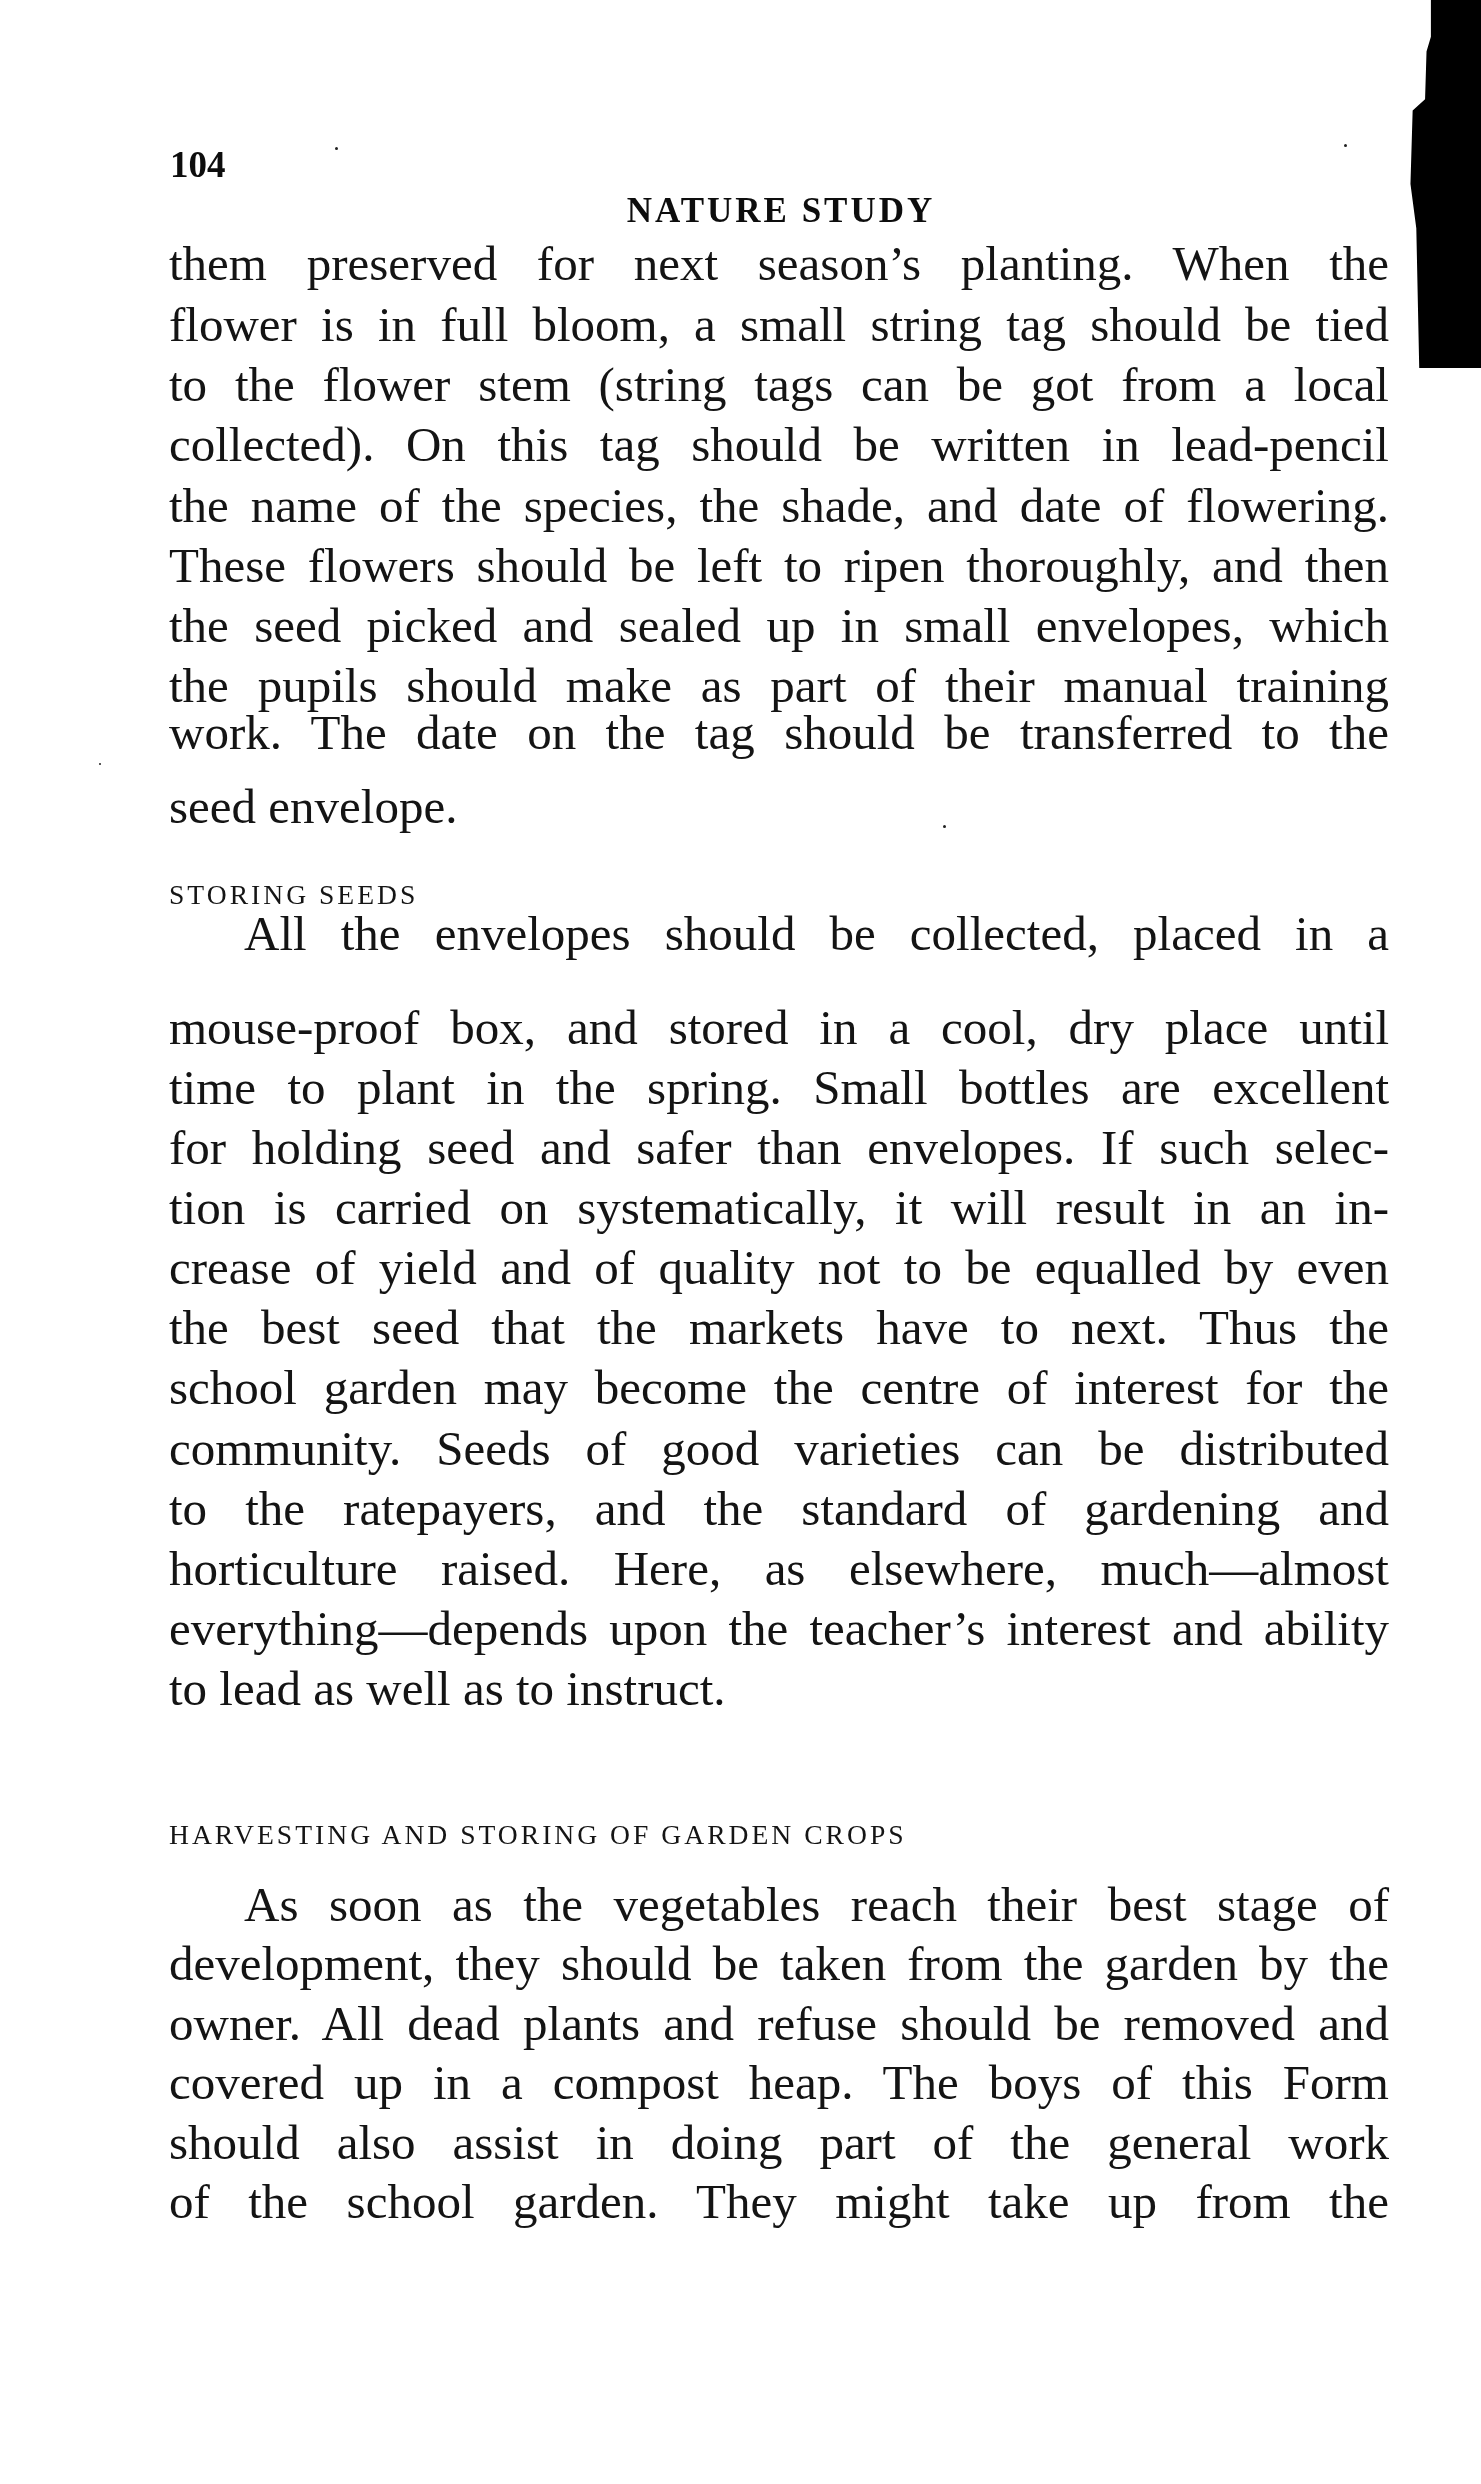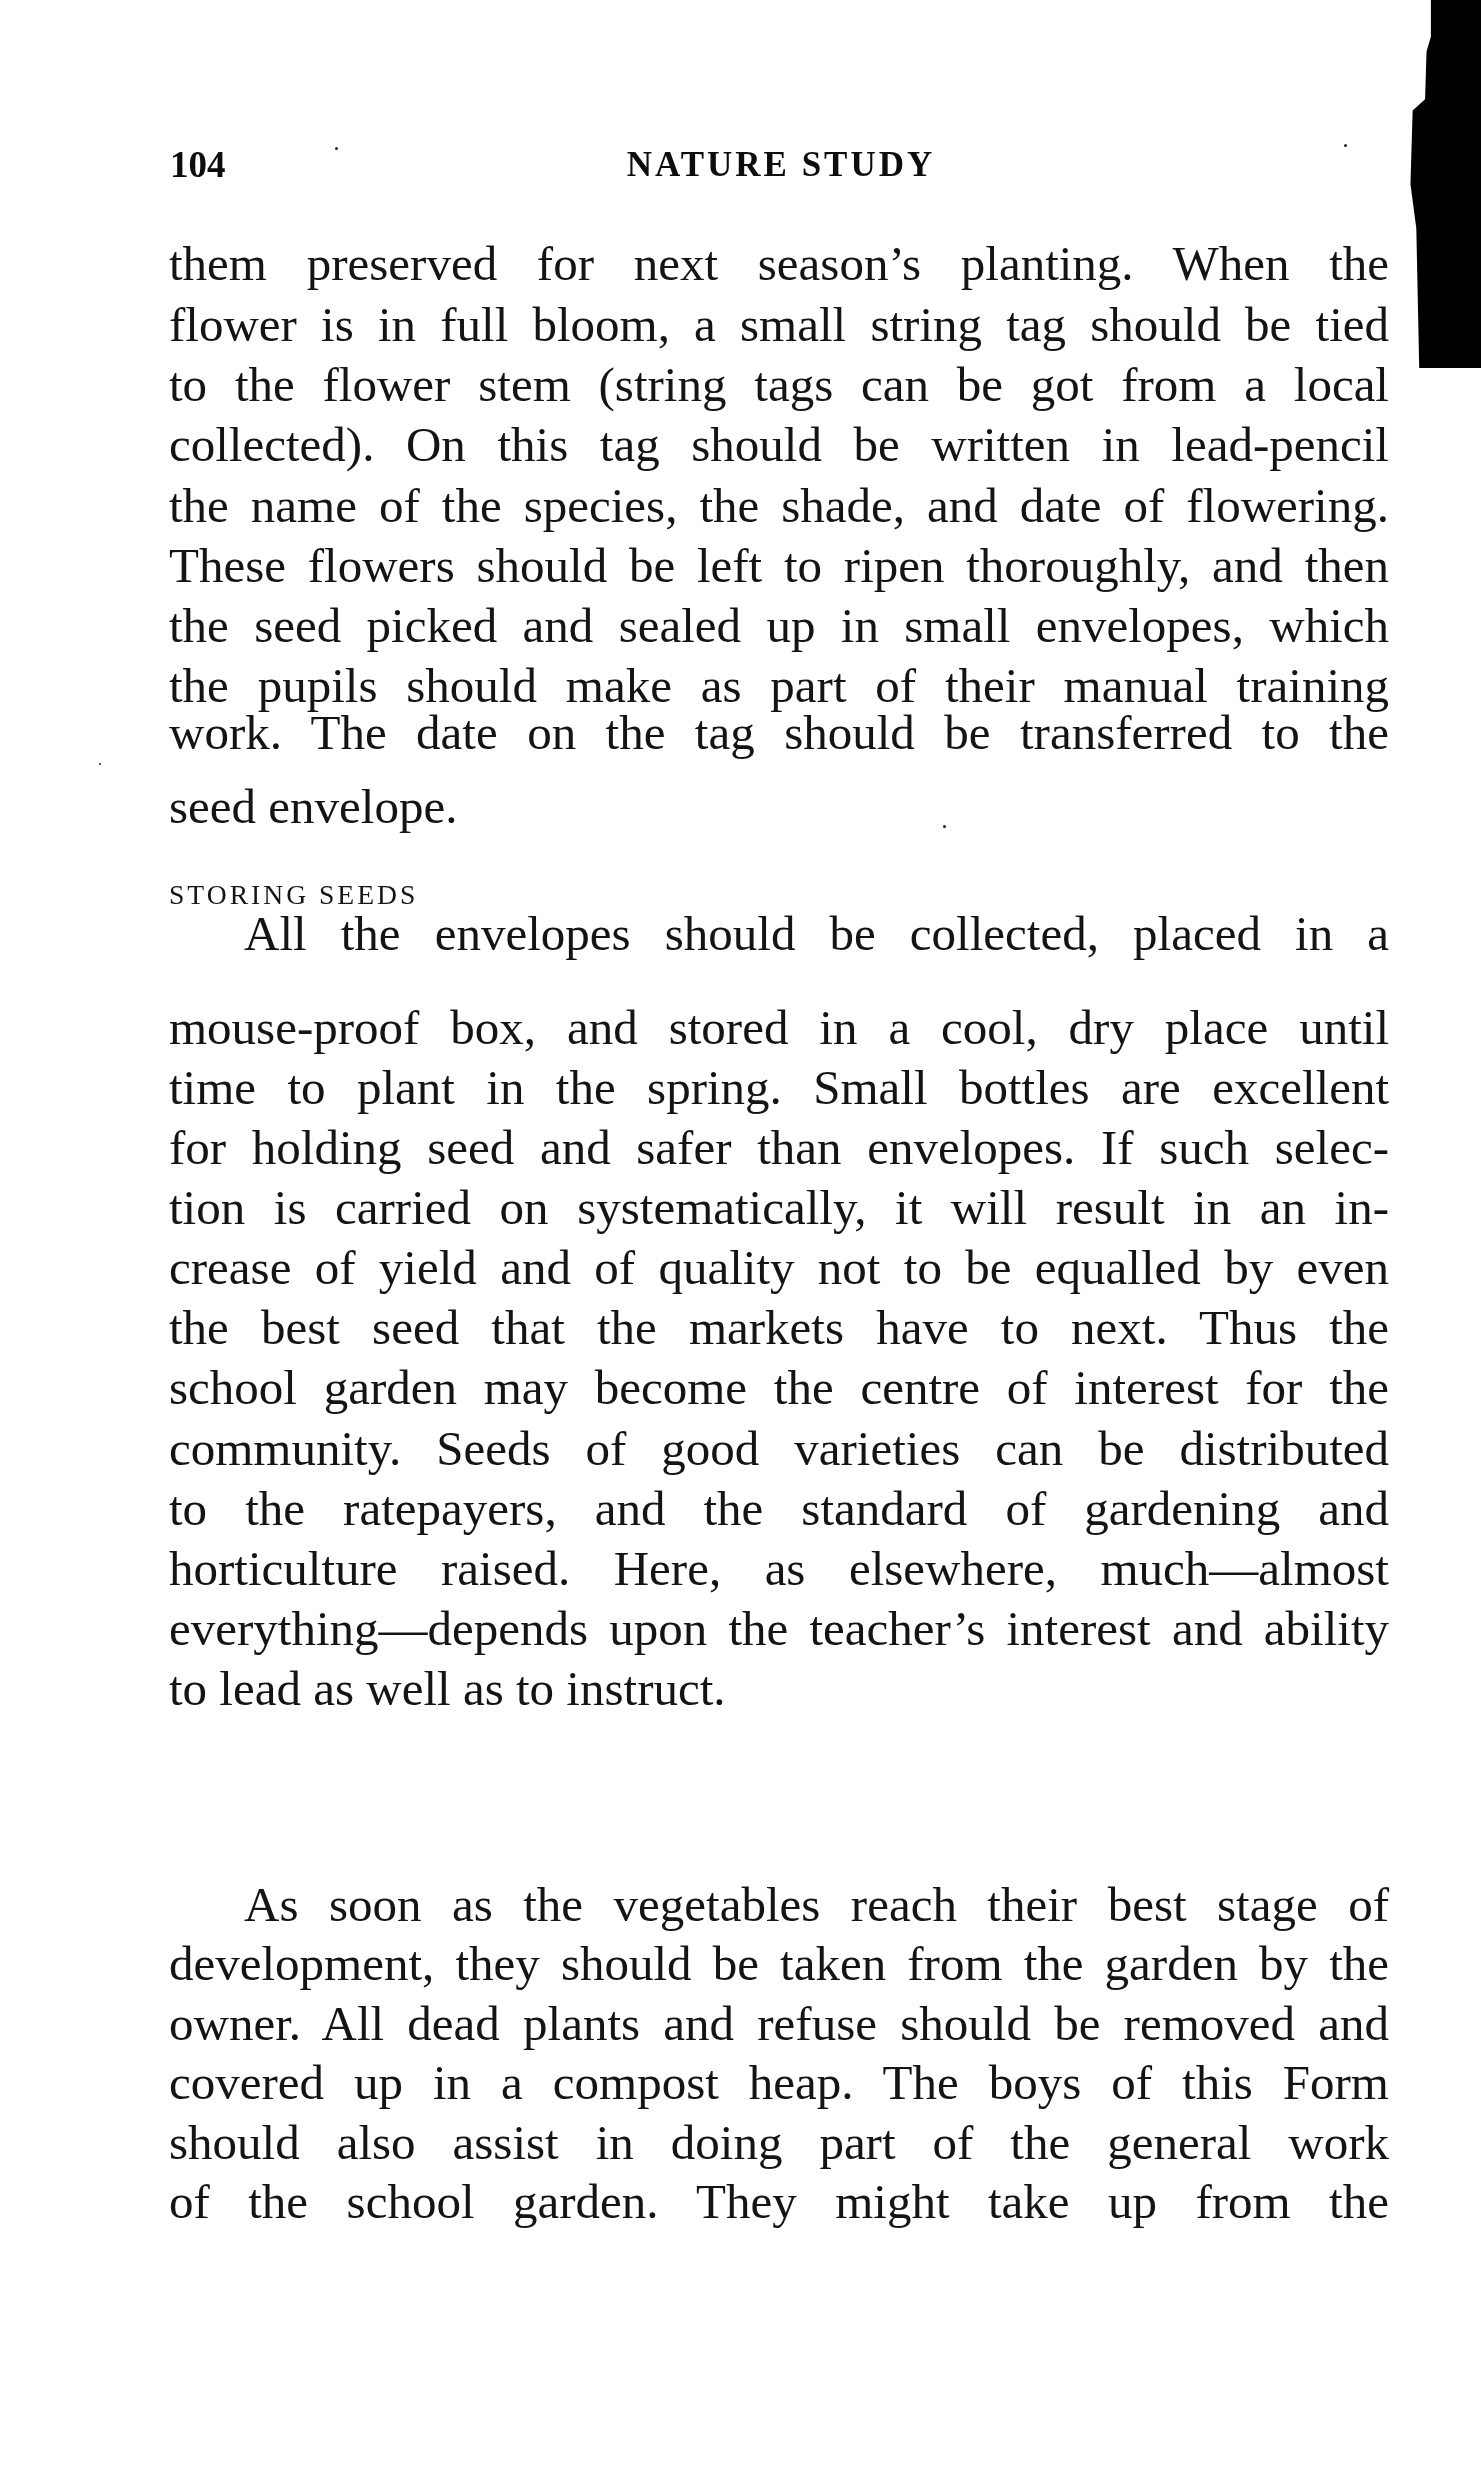--- a/index.html
+++ b/index.html
@@ -1,21 +1,21 @@
 <!DOCTYPE html>
 <html><head>
 <meta charset="utf-8">
 <style>
   html, body { margin: 0; padding: 0; background: #ffffff; }
   body { width: 1482px; height: 2484px; position: relative; overflow: hidden; color: #111111; }
   .page { position: absolute; left: 0; top: 0; width: 1482px; height: 2449px; background: #ffffff; }
   .run-head { position: absolute; top: 143px; height: 43px; line-height: 43px;
     font-family: "Liberation Serif", "DejaVu Serif", serif; font-weight: bold; font-size: 37px; color: #0d0d0d; white-space: nowrap; }
   .page-num { left: 170px; }
-  .run-title { left: 606px; width: 350px; text-align: center; letter-spacing: 3px; font-size: 35px; }
+  .run-title { left: 606px; width: 350px; text-align: center; letter-spacing: 3px; font-size: 35px; margin-top: 46px; }
   .line { position: absolute; left: 169px; width: 1220px; height: 60px; line-height: 60px;
     font-family: "Liberation Serif", "DejaVu Serif", serif; font-size: 49px; color: #141414;
     white-space: nowrap; text-align: justify; text-align-last: justify; }
   .line.indent { left: 244px; width: 1145px; }
   .line.last { text-align: center; text-align-last: left; }
   .heading { position: absolute; left: 169px; width: 1220px; height: 39px; line-height: 39px; text-align: left;
     font-family: "Liberation Serif", "DejaVu Serif", serif; font-size: 27.6px; letter-spacing: 3px; color: #151515; white-space: nowrap; }
   .scan-bar { position: absolute; left: 1409px; top: 0; width: 73px; height: 368px; background: #000000;
     clip-path: polygon(30% 0%, 100% 0%, 100% 100%, 14% 100%, 10% 62%, 2% 50%, 5% 30%, 22% 27%, 24% 14%, 30% 10%); }
   .speck { position: absolute; width: 3px; height: 3px; background: #222; border-radius: 50%; }
@@ -58,20 +58,21 @@
     <div class="line" style="top:1238px">crease of yield and of quality not to be equalled by even</div>
     <div class="line" style="top:1298px">the best seed that the markets have to next.  Thus the</div>
     <div class="line" style="top:1358px">school garden may become the centre of interest for the</div>
     <div class="line" style="top:1419px">community.  Seeds of good varieties can be distributed</div>
     <div class="line" style="top:1479px">to the ratepayers, and the standard of gardening and</div>
     <div class="line" style="top:1539px">horticulture raised.  Here, as elsewhere, much—almost</div>
     <div class="line" style="top:1599px">everything—depends upon the teacher’s interest and ability</div>
     <div class="line last" style="top:1659px">to lead as well as to instruct.</div>
   </div>
 
+  <div class="heading" style="top:1815px">HARVESTING AND STORING OF GARDEN CROPS</div>
 
   <div>
     <div class="line indent" style="top:1875px">As soon as the vegetables reach their best stage of</div>
     <div class="line" style="top:1934px">development, they should be taken from the garden by the</div>
     <div class="line" style="top:1994px">owner.  All dead plants and refuse should be removed and</div>
     <div class="line" style="top:2053px">covered up in a compost heap.  The boys of this Form</div>
     <div class="line" style="top:2113px">should also assist in doing part of the general work</div>
     <div class="line" style="top:2172px">of the school garden.  They might take up from the</div>
   </div>
 

